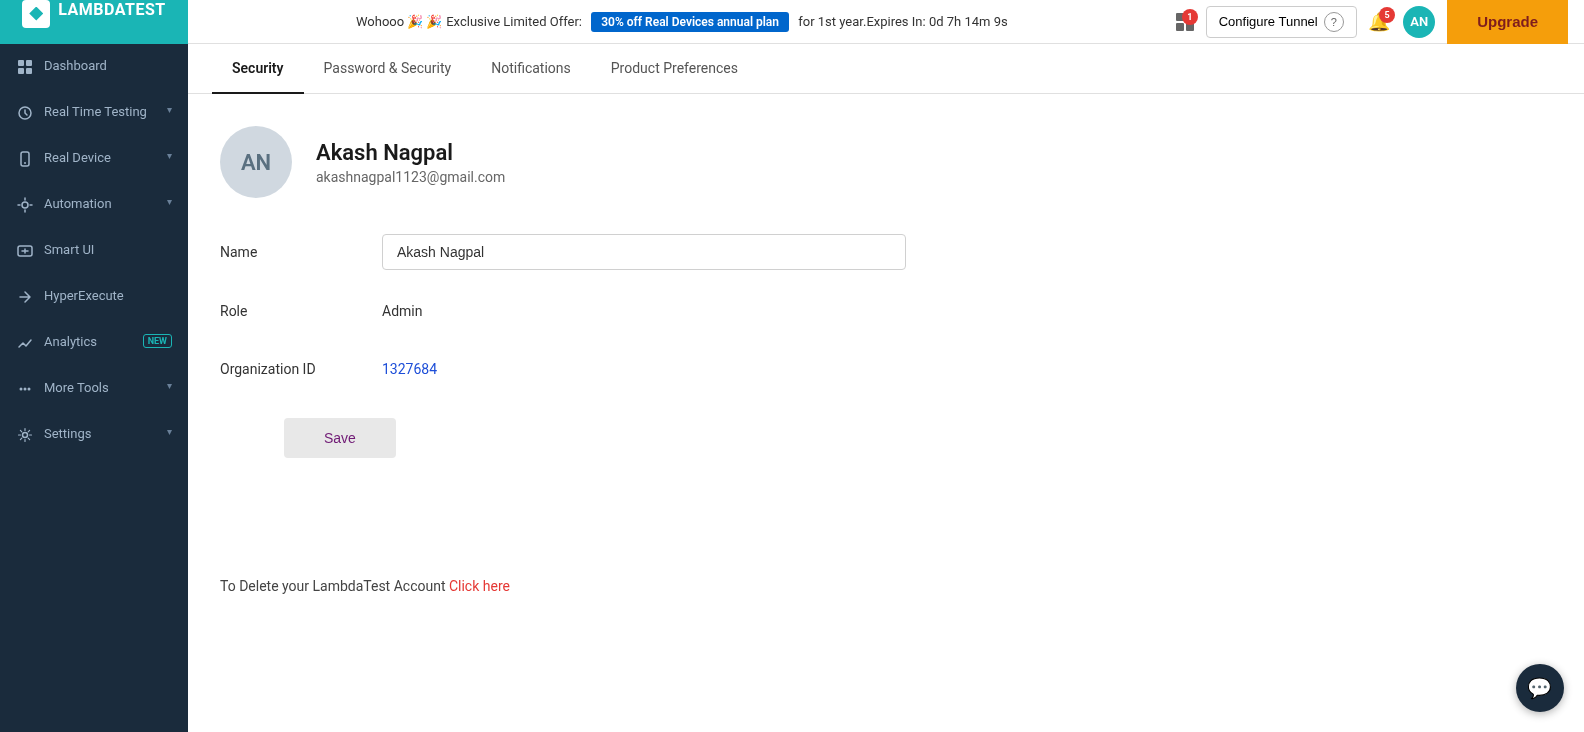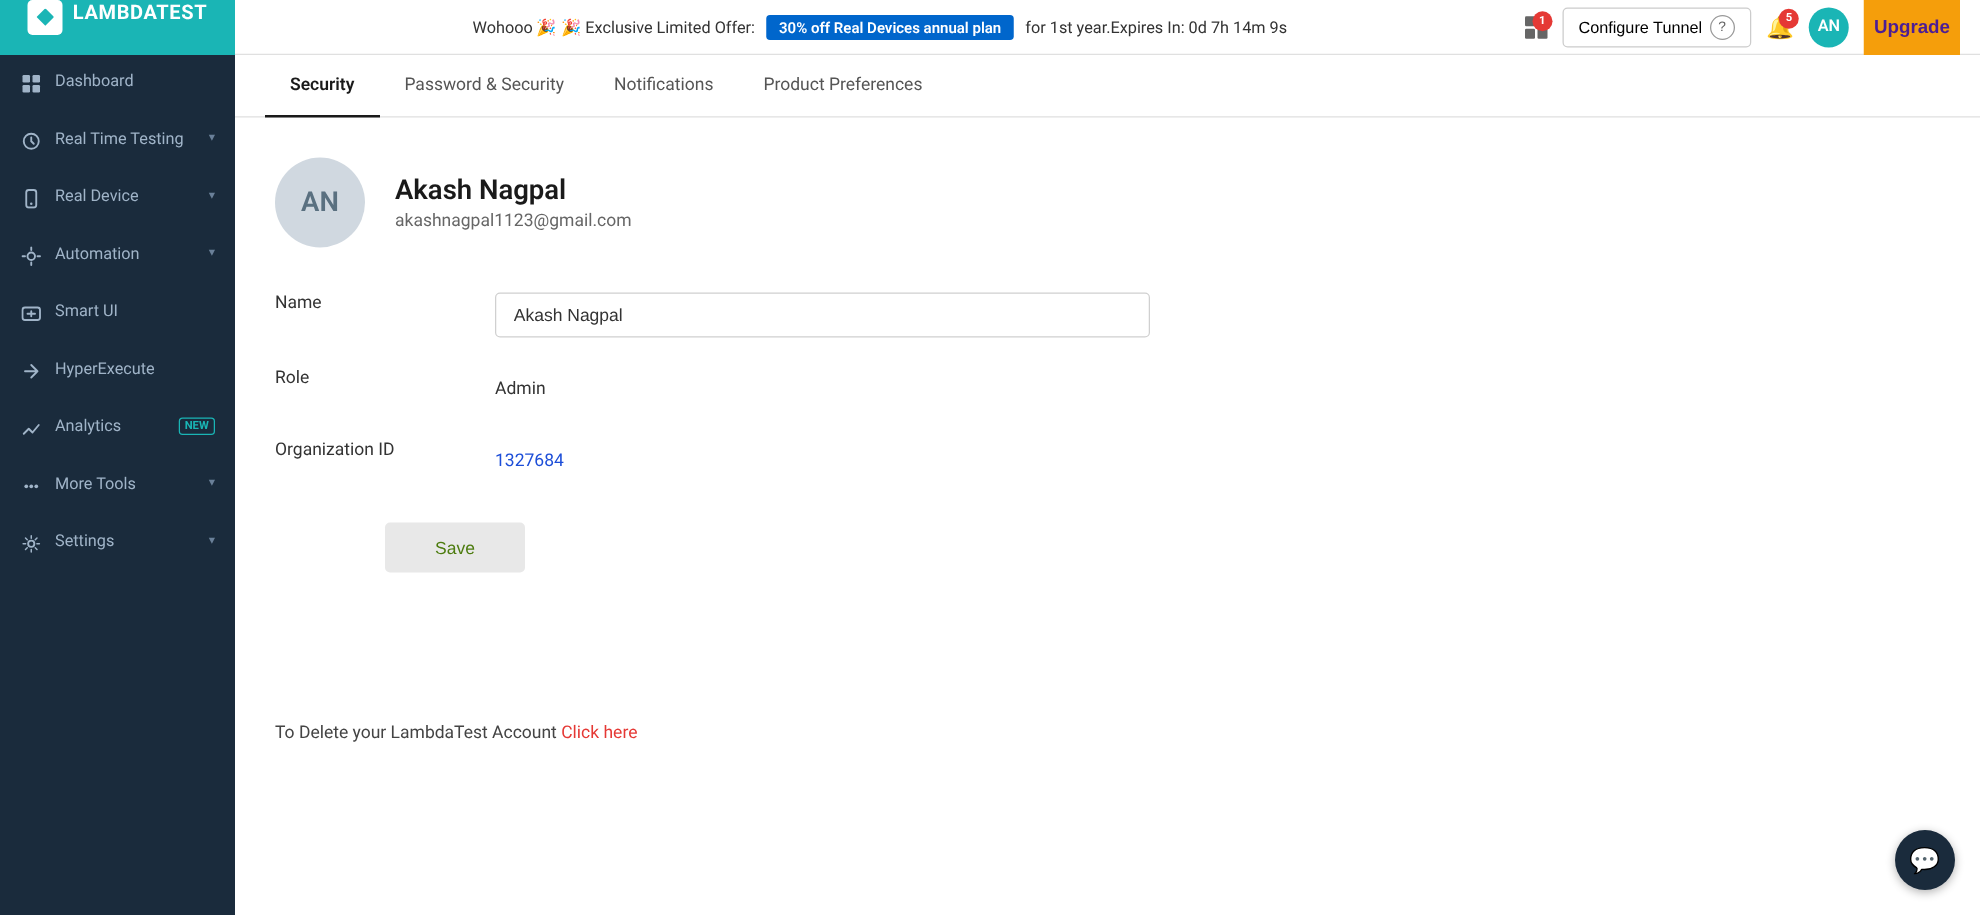--- a/index.html
+++ b/index.html
@@ -24,21 +24,21 @@
     .banner-offer-btn { background: #0066cc; color: white; padding: 3px 10px; border-radius: 3px; font-size: 12px; font-weight: 600; margin: 0 6px; }
     .banner-right { display: flex; align-items: center; gap: 12px; }
     .configure-tunnel-btn { border: 1px solid #ccc; border-radius: 4px; padding: 5px 12px; font-size: 13px; background: white; cursor: pointer; display: flex; align-items: center; gap: 6px; }
     .help-icon-circle { width: 20px; height: 20px; border-radius: 50%; border: 1px solid #999; display: flex; align-items: center; justify-content: center; font-size: 11px; color: #666; }
     .notif-btn { position: relative; cursor: pointer; }
     .notif-badge { position: absolute; top: -4px; right: -4px; background: #e53935; color: white; border-radius: 50%; width: 16px; height: 16px; font-size: 9px; display: flex; align-items: center; justify-content: center; font-weight: bold; }
     .bell-icon { font-size: 18px; color: #555; }
     .grid-icon { display: grid; grid-template-columns: 1fr 1fr; gap: 2px; width: 18px; height: 18px; }
     .grid-cell { background: #666; border-radius: 1px; }
     .avatar-circle { width: 32px; height: 32px; border-radius: 50%; background: #1ab5b5; display: flex; align-items: center; justify-content: center; color: white; font-size: 13px; font-weight: 600; cursor: pointer; }
-    .upgrade-btn { background: #f59e0b; color: #4c1d95; font-weight: 700; font-size: 15px; padding: 0 8px; height: 44px; border: none; cursor: pointer; }
+    .upgrade-btn { background: #f59e0b; color: #7f1d1d; font-weight: 700; font-size: 15px; padding: 0 30px; height: 44px; border: none; cursor: pointer; }
 
     
     .main-layout { display: flex; flex: 1; overflow: hidden; }
 
     
     .sidebar { width: 188px; background: #1a2b3c; flex-shrink: 0; display: flex; flex-direction: column; overflow-y: auto; }
     .sidebar-item { display: flex; align-items: flex-start; gap: 10px; padding: 14px 16px; cursor: pointer; color: #a0b4c8; font-size: 13px; position: relative; }
     .sidebar-item .icon { width: 18px; height: 18px; flex-shrink: 0; display: flex; align-items: center; justify-content: center; }
     .sidebar-item .label { flex: 1; }
     .sidebar-item .chevron { font-size: 10px; color: #6a8099; }
@@ -54,27 +54,27 @@
 
     
     .profile-content { padding: 32px 32px; max-width: 960px; }
     .user-header { display: flex; align-items: center; gap: 24px; margin-bottom: 36px; }
     .user-avatar-large { width: 72px; height: 72px; border-radius: 50%; background: #d0d8e0; display: flex; align-items: center; justify-content: center; font-size: 22px; font-weight: 600; color: #5a7080; }
     .user-name { font-size: 22px; font-weight: 600; color: #1a1a1a; margin-bottom: 4px; }
     .user-email { font-size: 14px; color: #666; }
 
     
     .form-section { display: flex; flex-direction: column; gap: 24px; }
-    .form-row { display: flex; align-items: flex-start; gap: 16px; }
+    .form-row { display: flex; align-items: center; gap: 2px; }
     .form-label { width: 160px; font-size: 14px; color: #333; flex-shrink: 0; }
     .form-input { width: 524px; padding: 9px 14px; border: 1px solid #d0d0d0; border-radius: 4px; font-size: 14px; color: #333; outline: none; }
     .form-static { font-size: 14px; color: #333; padding: 9px 0; }
     .form-org-id { font-size: 14px; color: #1d4ed8; padding: 9px 0; }
 
-    .save-btn { margin-top: 8px; margin-left: 88px; background: #e8e8e8; color: #4d7c0f; border: none; padding: 12px 40px; border-radius: 4px; font-size: 14px; cursor: pointer; }
+    .save-btn { margin-top: 8px; margin-left: 64px; background: #e8e8e8; color: #701a75; border: none; padding: 12px 40px; border-radius: 4px; font-size: 14px; cursor: pointer; }
 
     .delete-section { margin-top: 120px; font-size: 14px; color: #444; }
     .delete-link { color: #e53935; cursor: pointer; text-decoration: none; }
 
     
     .chat-widget { position: fixed; bottom: 20px; right: 20px; width: 48px; height: 48px; background: #1a2b3c; border-radius: 50%; display: flex; align-items: center; justify-content: center; cursor: pointer; box-shadow: 0 2px 8px rgba(0,0,0,0.3); }
     .chat-icon { color: white; font-size: 20px; }
   </style>
 </head>
 <body>

